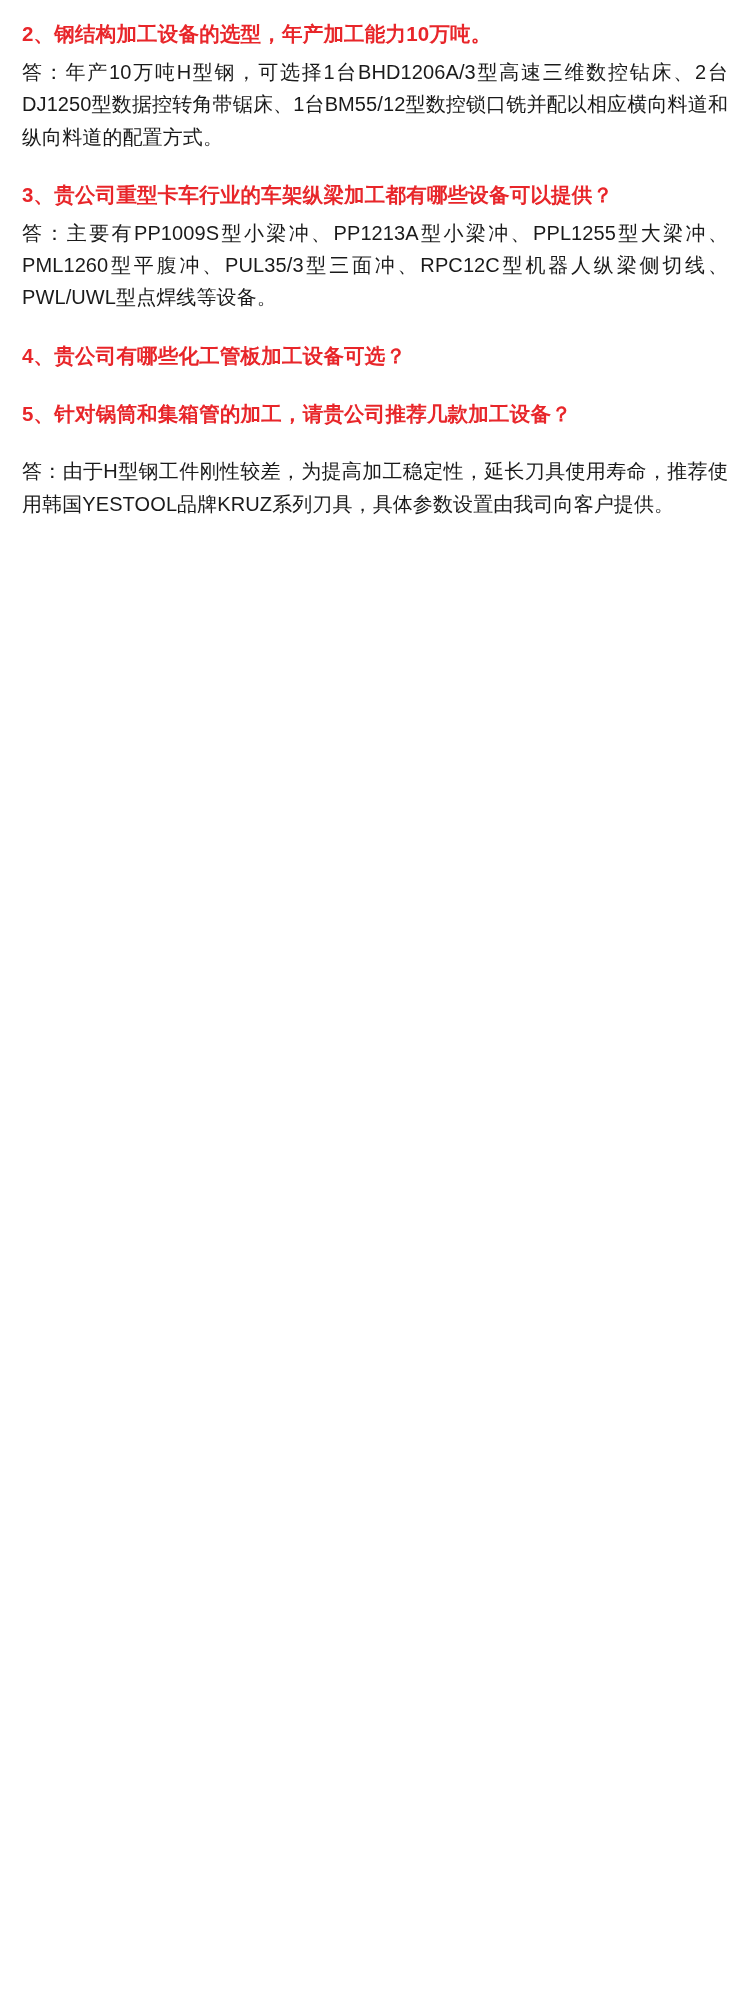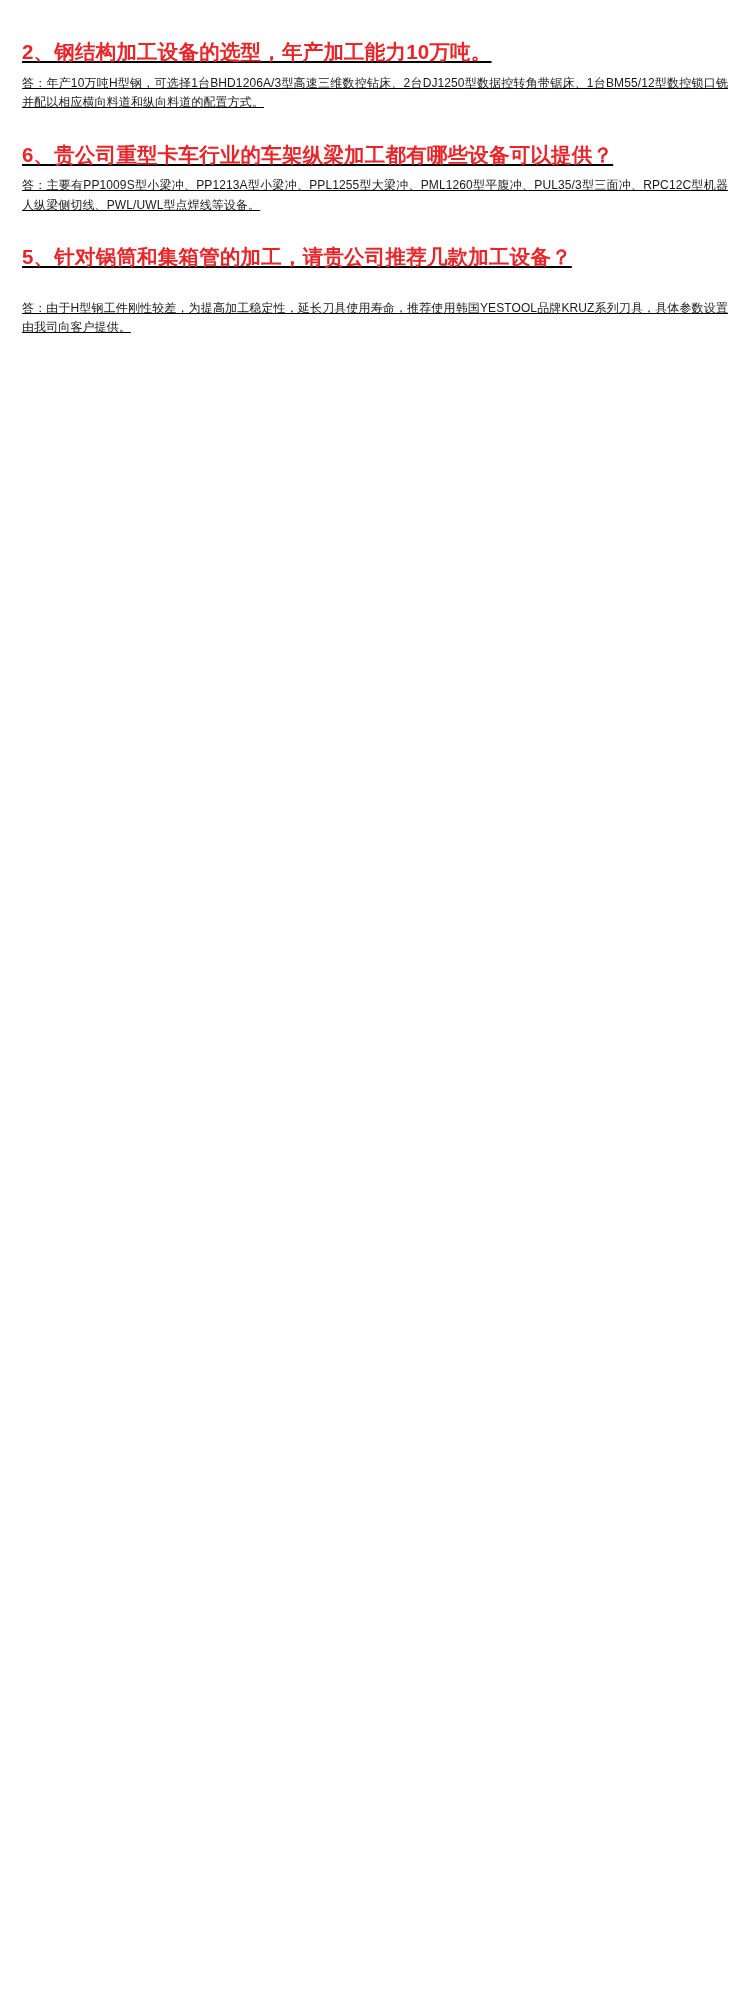--- a/index.html
+++ b/index.html
@@ -9,62 +9,62 @@
   }
   body {
     width: 750px;
     min-height: 2000px;
     font-family: "Liberation Sans", "DejaVu Sans", sans-serif;
   }
   .page {
     width: 750px;
     min-height: 2000px;
     box-sizing: border-box;
-    padding: 36px 22px 40px 22px;
+    padding: 18px 22px 40px 22px;
     background: #ffffff;
-    text-decoration: underline;
   }
   .qa-block {
     margin-bottom: 26px;
   }
   .question {
     color: #e8262a;
     font-weight: bold;
     font-size: 20.5px;
     line-height: 1.55;
     letter-spacing: 0.2px;
     margin: 0 0 6px 0;
     text-align: justify;
   }
   .answer {
     color: #1a1a1a;
-    font-size: 12px;
+    font-size: 20px;
     line-height: 1.62;
     letter-spacing: 0.1px;
     margin: 0;
     text-align: justify;
     text-justify: inter-ideograph;
   }
 </style>
 </head>
 <body>
 
 <div class="page">
 
   <div class="qa-block">
     <p class="question">2、钢结构加工设备的选型，年产加工能力10万吨。</p>
     <p class="answer">答：年产10万吨H型钢，可选择1台BHD1206A/3型高速三维数控钻床、2台DJ1250型数据控转角带锯床、1台BM55/12型数控锁口铣并配以相应横向料道和纵向料道的配置方式。</p>
   </div>
 
   <div class="qa-block">
-    <p class="question">6、贵公司重型卡车行业的车架纵梁加工都有哪些设备可以提供？</p>
+    <p class="question">3、贵公司重型卡车行业的车架纵梁加工都有哪些设备可以提供？</p>
     <p class="answer">答：主要有PP1009S型小梁冲、PP1213A型小梁冲、PPL1255型大梁冲、PML1260型平腹冲、PUL35/3型三面冲、RPC12C型机器人纵梁侧切线、PWL/UWL型点焊线等设备。</p>
   </div>
 
   <div class="qa-block">
+    <p class="question">4、贵公司有哪些化工管板加工设备可选？</p>
   </div>
 
   <div class="qa-block">
     <p class="question">5、针对锅筒和集箱管的加工，请贵公司推荐几款加工设备？</p>
   </div>
 
 
   <div class="qa-block">
     <p class="answer">答：由于H型钢工件刚性较差，为提高加工稳定性，延长刀具使用寿命，推荐使用韩国YESTOOL品牌KRUZ系列刀具，具体参数设置由我司向客户提供。</p>
   </div>

